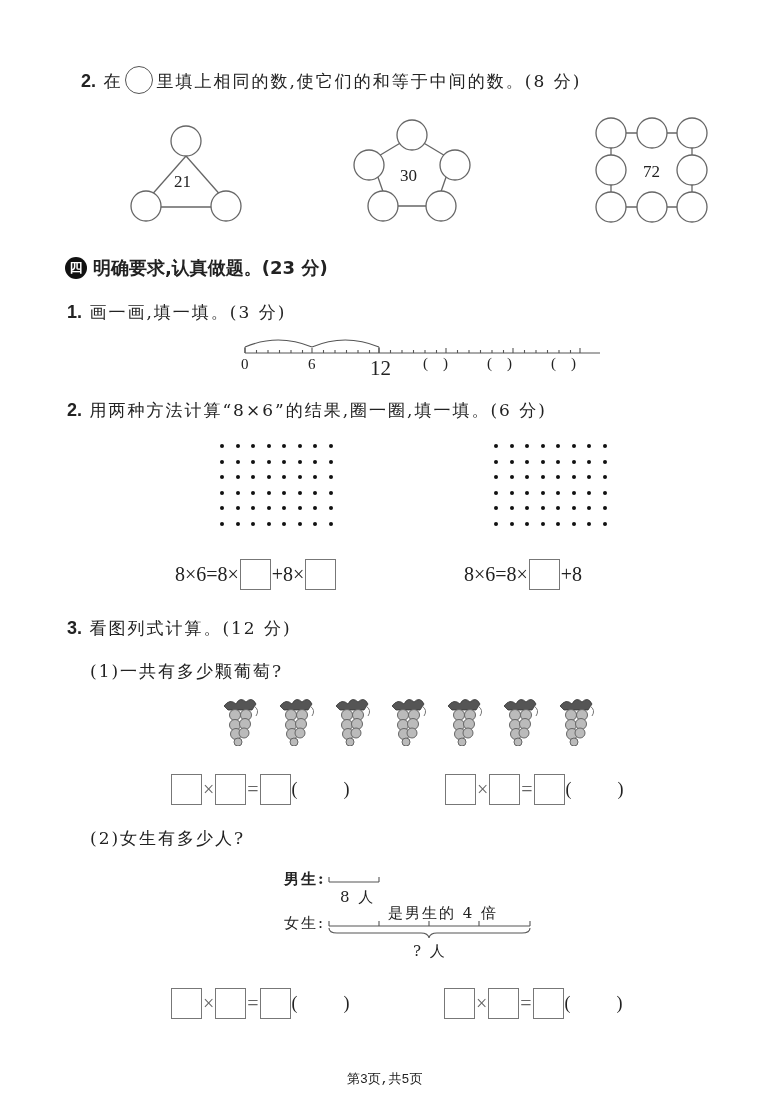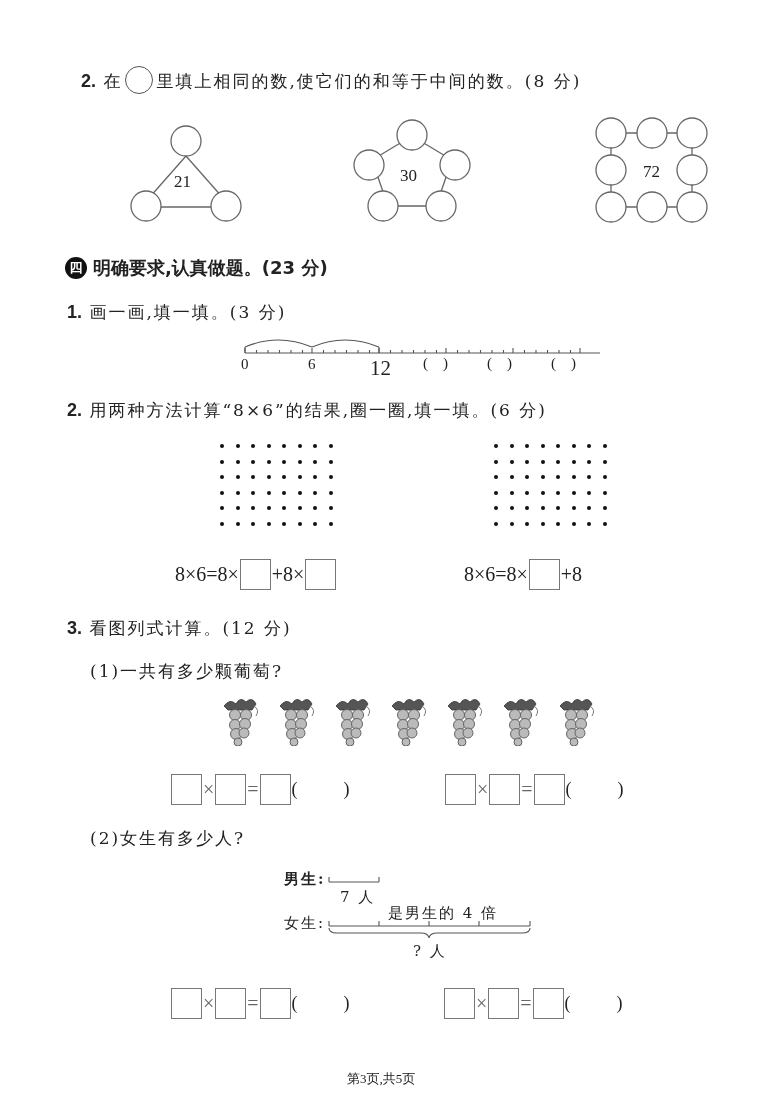--- a/index.html
+++ b/index.html
@@ -369,21 +369,21 @@
     <span style="color:#666">=</span>
     <span class="box"></span>
     <span class="paren">(</span>
     <span style="display:inline-block;width:46px;"></span>
     <span class="paren">)</span>
 </div>
 
 <div class="abs q" style="left:90px; top:827px;">(2)女生有多少人?</div>
 
 <div class="abs" style="left:284px; top:870px; font-size:15px; letter-spacing:2px;font-weight:bold;">男生:</div>
-<div class="abs" style="left:340px; top:888px; font-size:15px; letter-spacing:2px;">7 人</div>
+<div class="abs" style="left:340px; top:888px; font-size:15px; letter-spacing:2px;">8 人</div>
 <div class="abs" style="left:388px; top:904px; font-size:15px; letter-spacing:2px;">是男生的 4 倍</div>
 <div class="abs" style="left:284px; top:914px; font-size:15px; letter-spacing:2px;">女生:</div>
 <div class="abs" style="left:413px; top:942px; font-size:15px; letter-spacing:2px;">? 人</div>
 
 <svg class="abs" style="left:325px; top:870px;" width="215" height="75">
   <g stroke="#555" stroke-width="1.1" fill="none">
 
     <line x1="4" y1="12" x2="54" y2="12"></line>
     <line x1="4" y1="7" x2="4" y2="12"></line>
     <line x1="54" y1="7" x2="54" y2="12"></line>
@@ -413,13 +413,13 @@
   <span class="box"></span>
     <span style="color:#666">×</span>
     <span class="box"></span>
     <span style="color:#666">=</span>
     <span class="box"></span>
     <span class="paren">(</span>
     <span style="display:inline-block;width:46px;"></span>
     <span class="paren">)</span>
 </div>
 
-<div class="abs footer" style="left:347px; top:1070px;">第3页,共5页</div>
+<div class="abs footer" style="left:347px; top:1070px;font-family:Liberation Mono, monospace;">第3页,共5页</div>
 
 </body></html>

